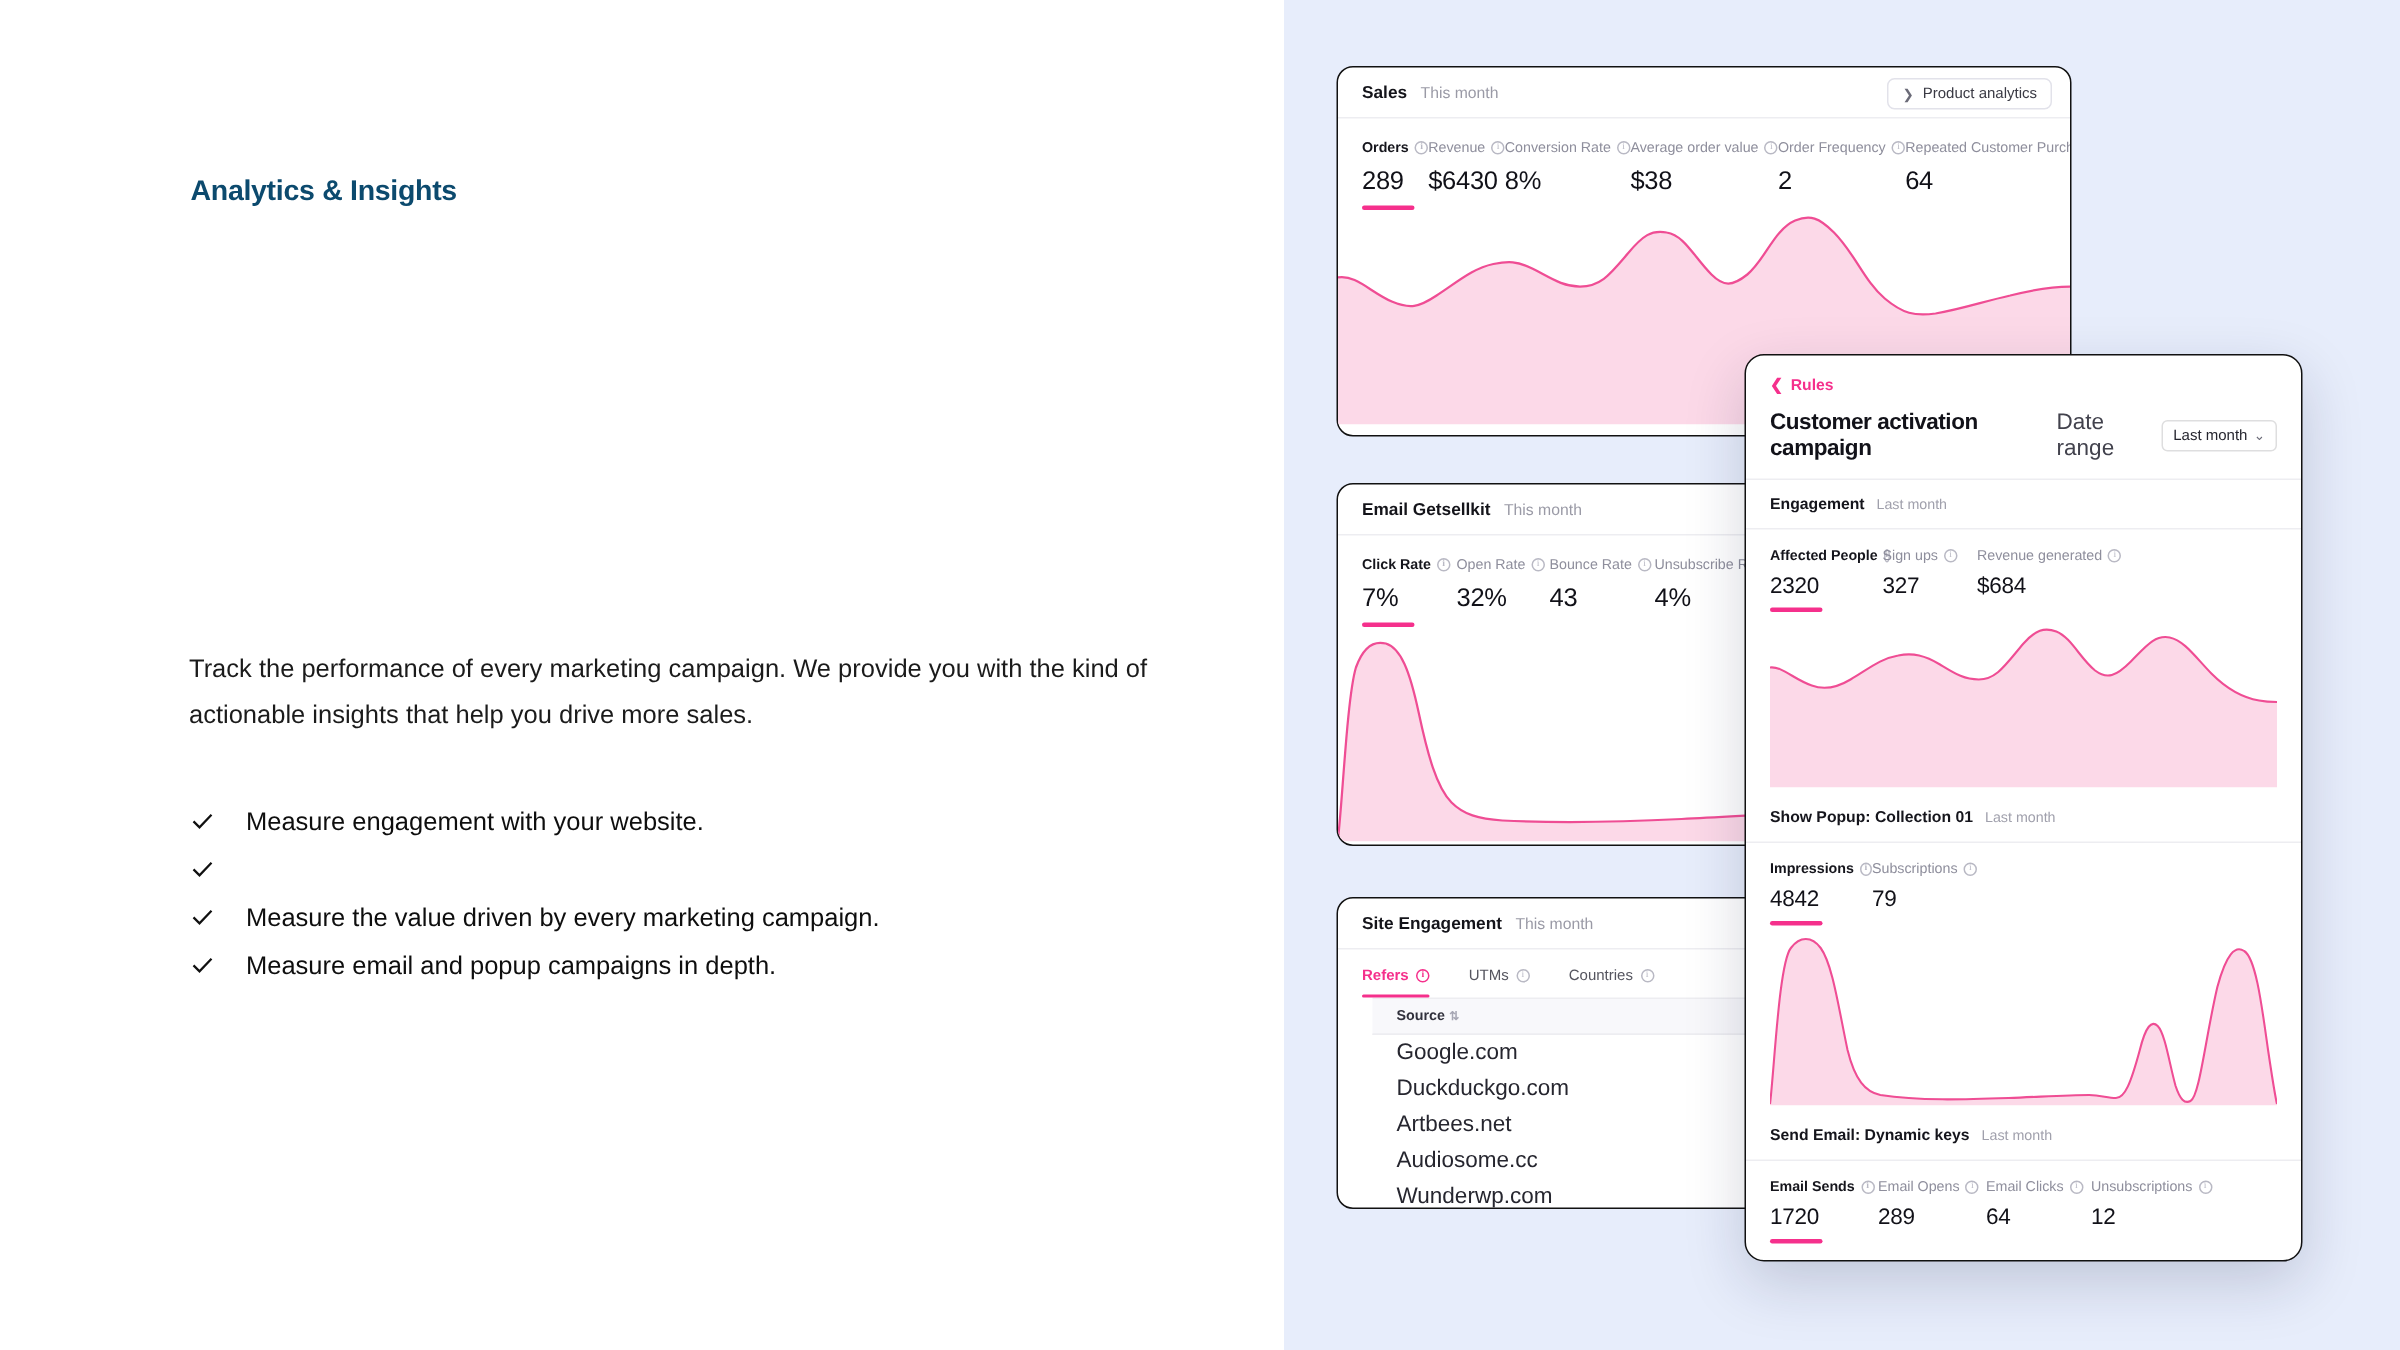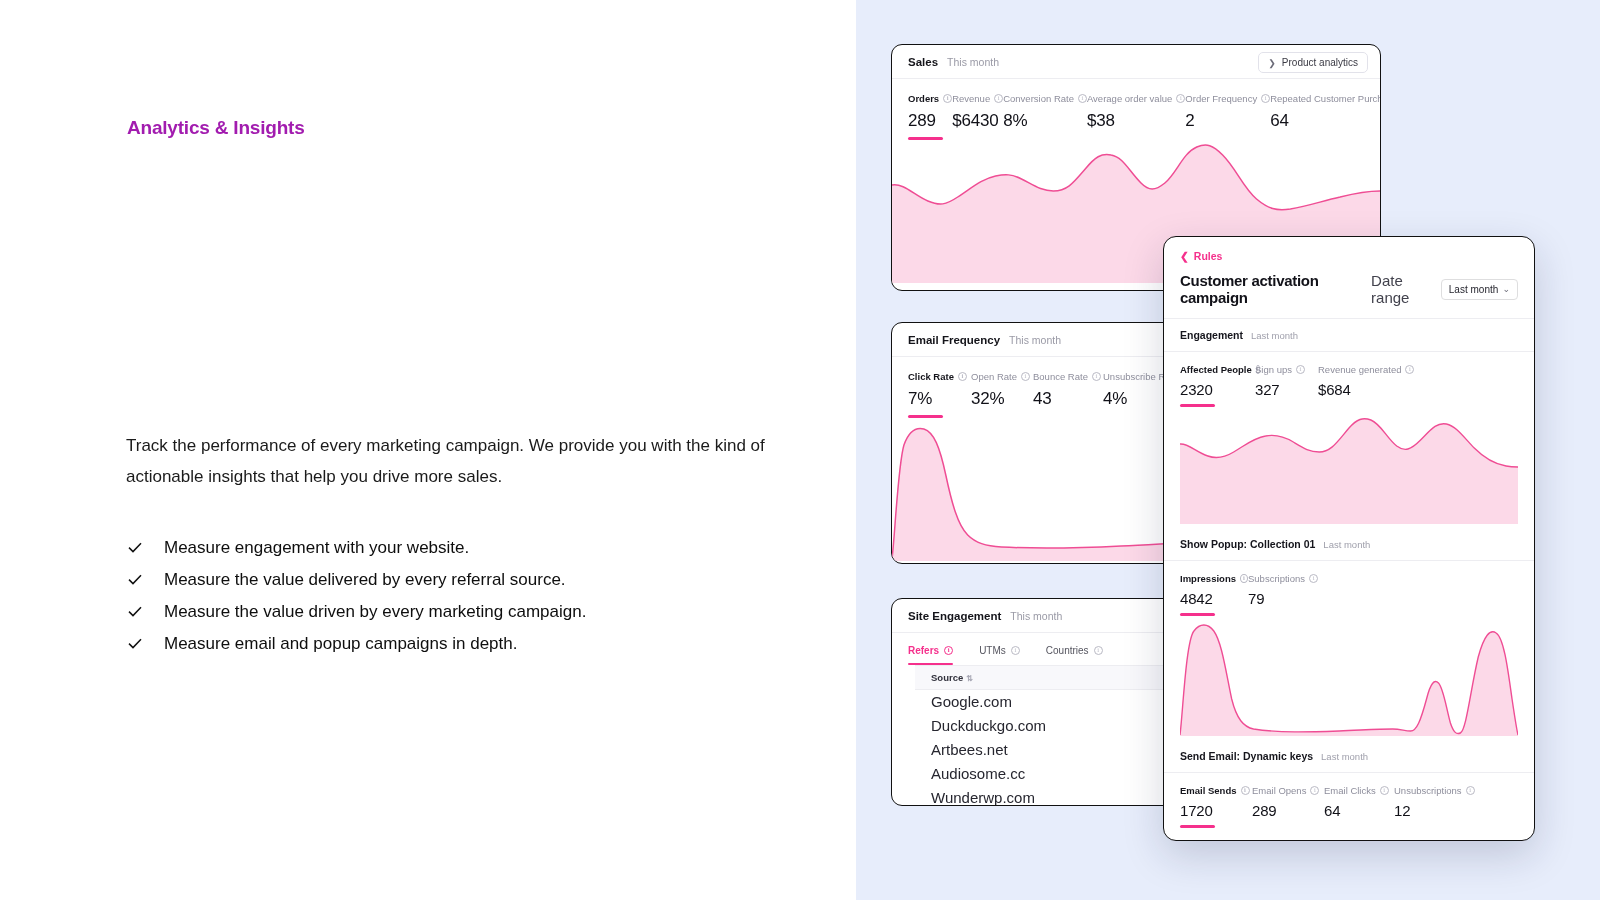--- a/index.html
+++ b/index.html
@@ -11,21 +11,21 @@
   }
   .page { position: relative; width: 1600px; height: 900px; background: #fff; }
 
   
   .left-col {
     position: absolute; left: 0; top: 0; width: 856px; height: 900px;
     background: #ffffff;
   }
   .eyebrow {
     position: absolute; left: 127px; top: 117px;
-    font-size: 19px; font-weight: bold; color: #a21caf;
+    font-size: 19px; font-weight: bold; color: #0c4a6e;
     letter-spacing: -0.2px;
   }
   .headline {
     position: absolute; left: 119px; top: 178px; width: 620px;
     font-size: 54px; line-height: 66px; font-weight: normal;
     color: #0b0b0b; letter-spacing: -1.6px;
   }
   .body-copy {
     position: absolute; left: 126px; top: 430px; width: 640px;
     font-size: 17px; line-height: 31px; color: #1b1b1b;
@@ -189,21 +189,20 @@
             </svg>
           </span>
         <span>Measure engagement with your website.</span>
       </li>
       <li>
         <span class="check">
             <svg width="14" height="11" viewBox="0 0 14 11">
               <path d="M1 5.6L5 9.6L13 1.2" fill="none" stroke="#111" stroke-width="1.5"></path>
             </svg>
           </span>
-        <span>Measure the value delivered by every referral source.</span>
       </li>
       <li>
         <span class="check">
             <svg width="14" height="11" viewBox="0 0 14 11">
               <path d="M1 5.6L5 9.6L13 1.2" fill="none" stroke="#111" stroke-width="1.5"></path>
             </svg>
           </span>
         <span>Measure the value driven by every marketing campaign.</span>
       </li>
       <li>
@@ -275,21 +274,21 @@
       <div class="chart-wrap" style="height:140px;margin-top:12px;">
         <svg viewBox="0 0 490 140" preserveAspectRatio="none">
           <path d="M0,42 C12,40 22,52 36,58 C48,63 54,62 66,54 C80,45 90,36 104,33 C114,31 120,31 130,36 C142,42 150,48 162,48 C176,48 182,40 194,26 C204,14 210,10 220,12 C232,14 238,28 250,40 C258,48 264,48 274,40 C286,30 292,10 306,4 C316,0 322,2 332,12 C346,26 352,44 366,56 C378,66 386,68 400,66 C418,63 432,58 450,54 C466,50 478,48 490,48 L490,140 L0,140 Z" fill="#fcd9e8"></path>
           <path d="M0,42 C12,40 22,52 36,58 C48,63 54,62 66,54 C80,45 90,36 104,33 C114,31 120,31 130,36 C142,42 150,48 162,48 C176,48 182,40 194,26 C204,14 210,10 220,12 C232,14 238,28 250,40 C258,48 264,48 274,40 C286,30 292,10 306,4 C316,0 322,2 332,12 C346,26 352,44 366,56 C378,66 386,68 400,66 C418,63 432,58 450,54 C466,50 478,48 490,48" fill="none" stroke="#ef4d94" stroke-width="1.5"></path>
         </svg>
       </div>
     </div>
 
     <div class="card" id="email-card">
       <div class="card-head">
-        <span class="card-title">Email Frequency</span>
+        <span class="card-title">Email Getsellkit</span>
         <span class="card-sub">This month</span>
       </div>
       <div class="metrics">
         <div class="metric active">
           <div class="metric-label active">
               <span>Click Rate</span>
               <i class="info-i">i</i>
             </div>
           <div class="metric-val">7%</div>
           <div class="underline"></div>

